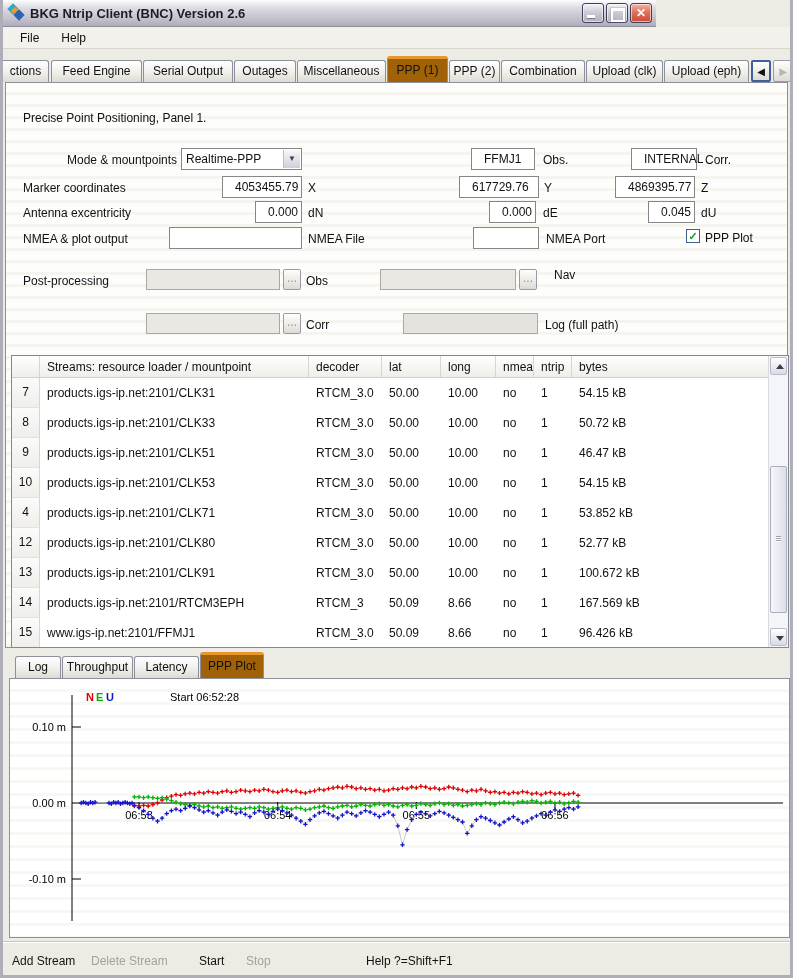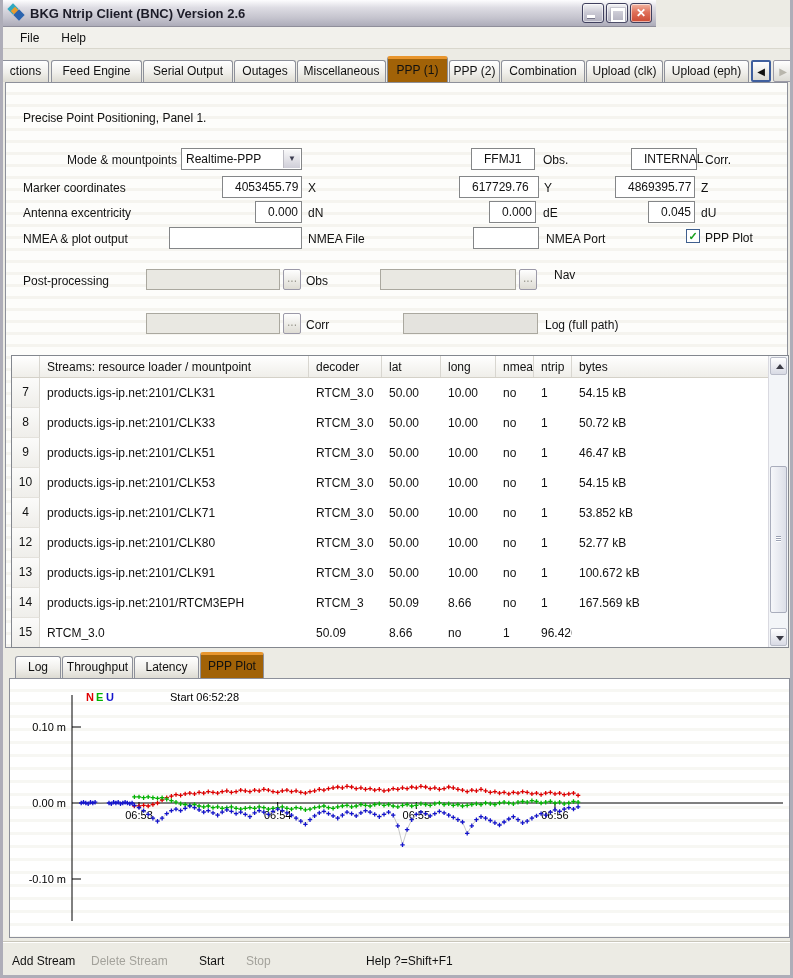--- a/index.html
+++ b/index.html
@@ -267,20 +267,21 @@
           <span class="c">products.igs-ip.net:2101/RTCM3EPH</span>
           <span class="c">RTCM_3</span>
           <span class="c">50.09</span>
           <span class="c">8.66</span>
           <span class="c">no</span>
           <span class="c">1</span>
           <span class="c">167.569 kB</span>
         </div>
         <div class="t-row">
           <span class="num">15</span>
+          <span class="c">www.igs-ip.net:2101/FFMJ1</span>
           <span class="c">RTCM_3.0</span>
           <span class="c">50.09</span>
           <span class="c">8.66</span>
           <span class="c">no</span>
           <span class="c">1</span>
           <span class="c">96.426 kB</span>
         </div>
       </div>
     <div class="vscroll">
       <span class="sbtn up"></span>

